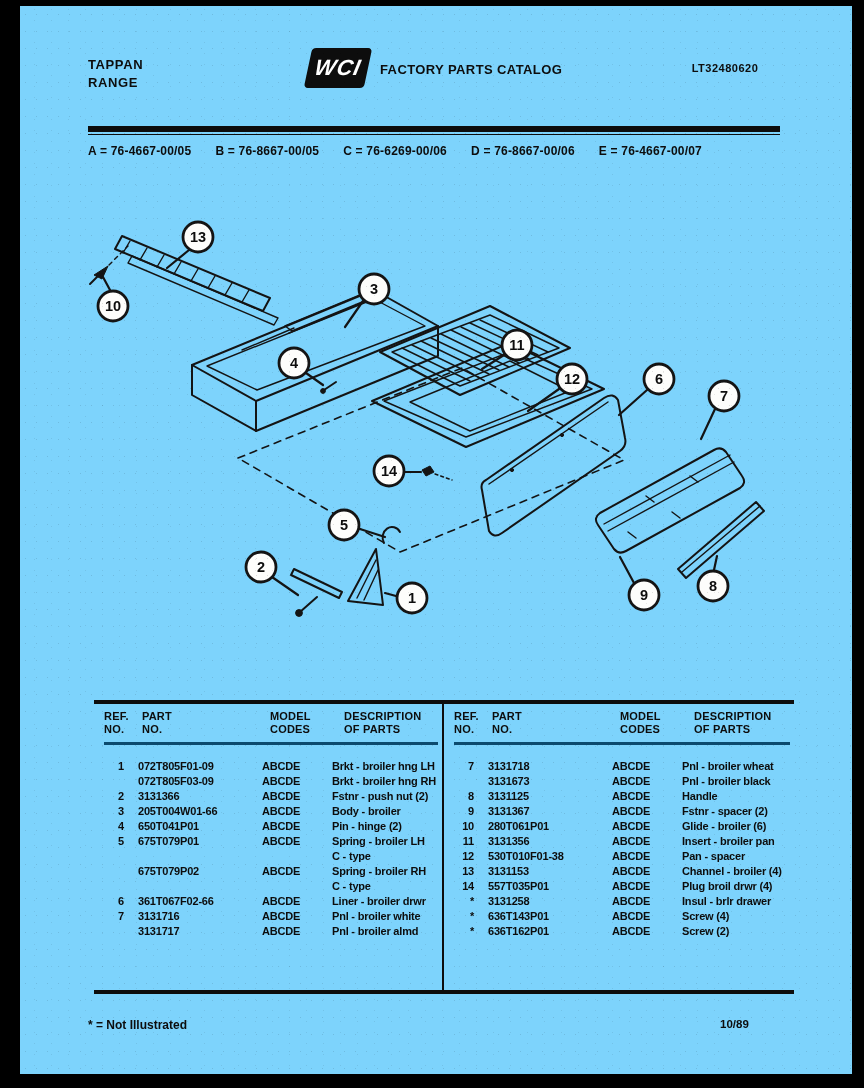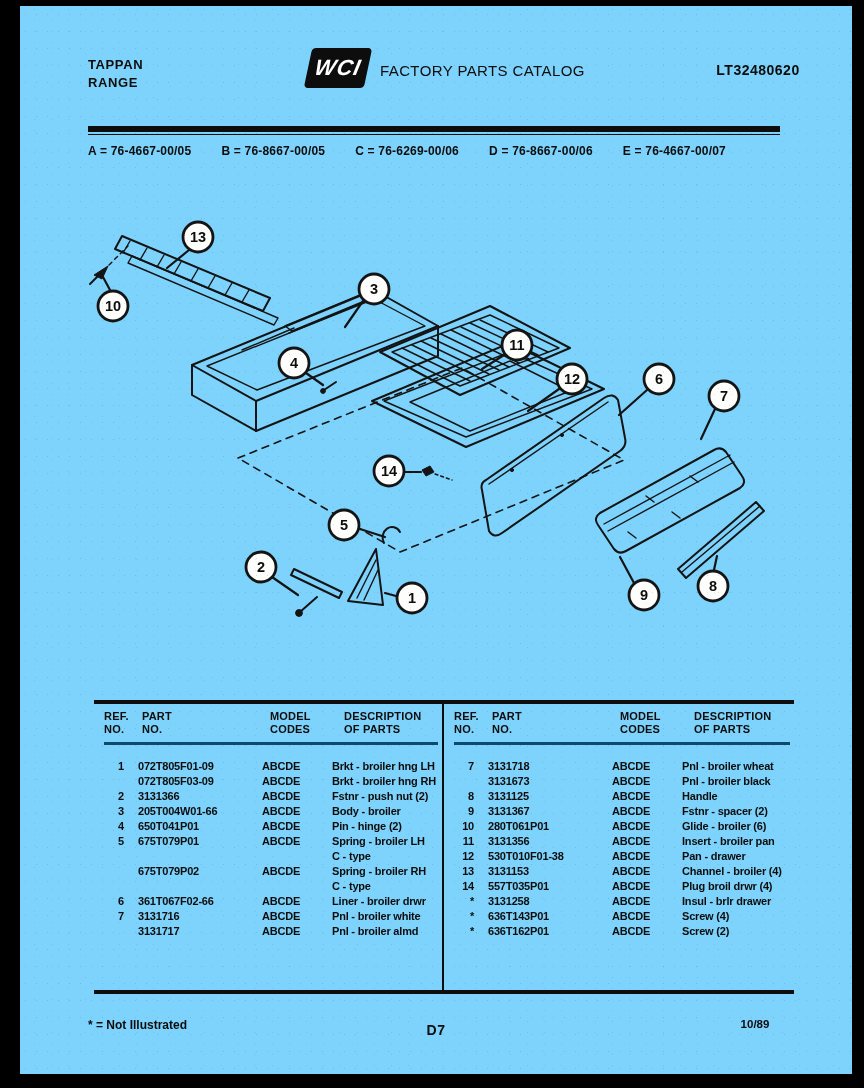--- a/index.html
+++ b/index.html
@@ -20,25 +20,25 @@
     background-size:11px 17px,17px 11px;
     background-position:0 0,6px 9px;
   }
   
   .brand{position:absolute;left:68px;top:50px;font-weight:700;font-size:13px;line-height:18px;letter-spacing:.6px;}
   .logo{
     position:absolute;left:288px;top:42px;width:60px;height:40px;background:#0d0d0d;
     border-radius:4px;transform:skewX(-12deg);display:flex;align-items:center;justify-content:center;
   }
   .logo span{color:#fff;font-weight:700;font-style:italic;font-size:22px;letter-spacing:1px;}
-  .cat-title{position:absolute;left:360px;top:56px;font-weight:400;font-size:15px;letter-spacing:.4px;}
-  .doc-num{position:absolute;left:673px;top:56px;width:130px;text-align:center;font-weight:700;font-size:14px;letter-spacing:.5px;}
+  .cat-title{position:absolute;left:360px;top:56px;font-weight:700;font-size:13px;letter-spacing:.4px;}
+  .doc-num{position:absolute;left:640px;top:56px;width:130px;text-align:center;font-weight:700;font-size:11px;letter-spacing:.5px;}
   .hrule{position:absolute;left:68px;top:120px;width:692px;height:6px;background:#0d0d0d;}
   .hrule::after{content:"";position:absolute;left:0;right:0;top:8px;height:1px;background:#0d0d0d;}
-  .models{position:absolute;left:68px;top:138px;width:700px;display:flex;gap:30px;font-weight:700;font-size:12px;letter-spacing:.2px;}
+  .models{position:absolute;left:68px;top:138px;width:700px;display:flex;gap:24px;font-weight:700;font-size:12px;letter-spacing:.2px;}
   
   .diagram{position:absolute;left:22px;top:174px;}
   .diagram svg{display:block;}
   .part{stroke:#141414;fill:none;stroke-width:2;stroke-linejoin:round;stroke-linecap:round;}
   .thin{stroke-width:1.4;}
   .dash{stroke-dasharray:7 6;stroke-width:1.6;}
   .fillp{fill:#141414;stroke:#141414;}
   .callout circle{fill:#fdfdfb;stroke:#141414;stroke-width:2.8;}
   .callout text{font-family:"Liberation Sans",sans-serif;font-size:14.5px;font-weight:700;fill:#0d0d0d;text-anchor:middle;}
   .callout line{stroke:#141414;stroke-width:2.2;stroke-linecap:round;}
@@ -52,21 +52,21 @@
   .ptable.left{border-right:2px solid #0d0d0d;}
   .thead{display:grid;grid-template-columns:26px 116px 62px auto;column-gap:12px;
     border-bottom:3px solid #0c4a6e;padding-bottom:6px;margin-bottom:14px;}
   .th{font-weight:700;font-size:11px;line-height:13px;white-space:pre-line;letter-spacing:.2px;}
   .tr{display:grid;grid-template-columns:26px 116px 62px auto;column-gap:8px;}
   .td{font-weight:700;font-size:11px;line-height:15px;letter-spacing:-.2px;white-space:pre-line;}
   .td.ref{text-align:right;padding-right:6px;}
   
   .foot-note{position:absolute;left:68px;top:1012px;font-weight:700;font-size:12px;}
   .foot-page{position:absolute;left:0;top:1016px;width:100%;text-align:center;font-weight:700;font-size:14px;letter-spacing:.5px;}
-  .foot-date{position:absolute;left:700px;top:1012px;width:70px;text-align:center;font-weight:700;font-size:11.5px;}
+  .foot-date{position:absolute;left:700px;top:1012px;width:70px;text-align:left;font-weight:700;font-size:11.5px;}
 </style>
 </head>
 <body>
 
 <div class="page">
 
   <div class="brand">
     <div>TAPPAN</div>
     <div>RANGE</div>
   </div>
@@ -383,21 +383,21 @@
           <div class="tr">
             <span class="td ref">11</span>
             <span class="td part">3131356</span>
             <span class="td codes">ABCDE</span>
             <span class="td desc">Insert - broiler pan</span>
           </div>
           <div class="tr">
             <span class="td ref">12</span>
             <span class="td part">530T010F01-38</span>
             <span class="td codes">ABCDE</span>
-            <span class="td desc">Pan - drawer</span>
+            <span class="td desc">Pan - spacer</span>
           </div>
           <div class="tr">
             <span class="td ref">13</span>
             <span class="td part">3131153</span>
             <span class="td codes">ABCDE</span>
             <span class="td desc">Channel - broiler (4)</span>
           </div>
           <div class="tr">
             <span class="td ref">14</span>
             <span class="td part">557T035P01</span>
@@ -420,16 +420,15 @@
             <span class="td ref">*</span>
             <span class="td part">636T162P01</span>
             <span class="td codes">ABCDE</span>
             <span class="td desc">Screw (2)</span>
           </div>
         </div>
     </div>
   </div>
 
   <div class="foot-note">* = Not Illustrated</div>
-  <div class="foot-page">D7</div>
   <div class="foot-date">10/89</div>
 
 </div>
 
 </body></html>

